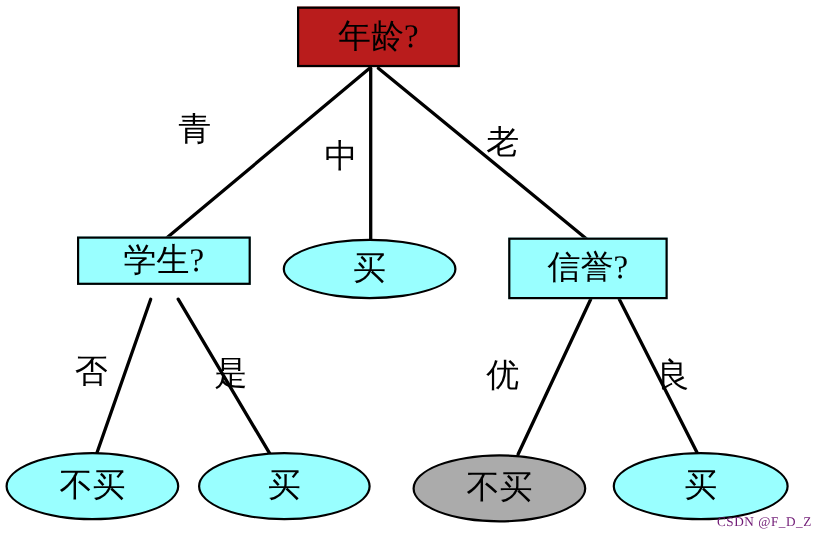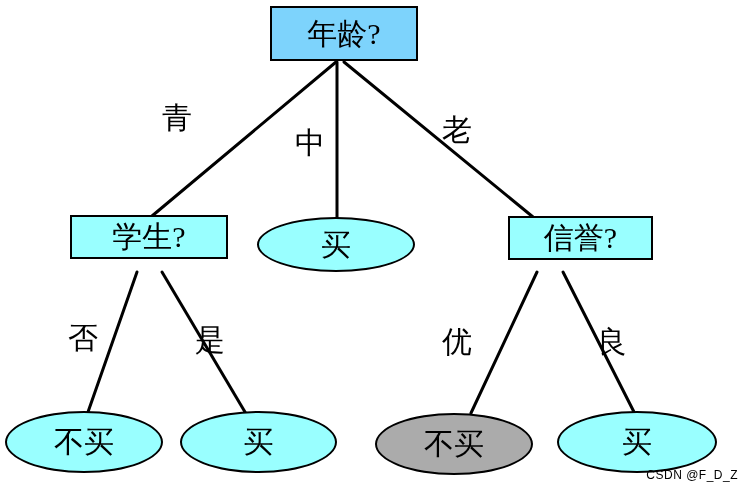--- a/index.html
+++ b/index.html
@@ -12,50 +12,50 @@
     position:absolute; box-sizing:border-box;
     display:flex; align-items:center; justify-content:center;
     border:2px solid #000; font-size:30px; color:#000; line-height:1;
   }
   .ellipse { border-radius:50%; border-width:2.5px; }
   .edge-label {
     position:absolute; font-size:30px; color:#000; line-height:1; white-space:nowrap;
   }
   .watermark {
     position:absolute; right:8px; bottom:10px; font-size:12px;
-    color:#000000; font-family:Liberation Sans, sans-serif;
+    color:#701a75; font-family:Liberation Serif, serif;
     letter-spacing:0.5px;
   }
 </style>
 </head>
 <body>
 
 <div class="stage">
 
   <svg class="edges" viewBox="0 0 746 492" xmlns="http://www.w3.org/2000/svg">
     <g stroke="#000000" stroke-width="3" stroke-linecap="round">
       <line x1="336" y1="62" x2="152" y2="216"></line>
       <line x1="337" y1="62" x2="337" y2="220"></line>
       <line x1="344" y1="62" x2="533" y2="217"></line>
       <line x1="137" y1="272" x2="88" y2="412"></line>
       <line x1="162" y1="272" x2="245" y2="412"></line>
       <line x1="537" y1="272" x2="471" y2="413"></line>
       <line x1="563" y1="272" x2="634" y2="412"></line>
     </g>
   </svg>
 
-  <div class="node rect" style="left: 270px; top: 6px; width: 148px; height: 55px; background-color: #7dd3fc;">
+  <div class="node rect" style="left: 270px; top: 6px; width: 148px; height: 55px; background-color: #b91c1c;">
     <span>年龄?</span>
   </div>
 
   <div class="node rect" style="left: 70px; top: 215px; width: 158px; height: 44px; background-color: rgb(153, 255, 255);">
     <span>学生?</span>
   </div>
 
-  <div class="node rect" style="left: 508px; top: 216px; width: 145px; height: 44px; background-color: rgb(153, 255, 255);">
+  <div class="node rect" style="left: 462px; top: 216px; width: 145px; height: 56px; background-color: rgb(153, 255, 255);">
     <span>信誉?</span>
   </div>
 
   <div class="node ellipse" style="left: 257px; top: 217px; width: 158px; height: 55px; background-color: rgb(153, 255, 255);">
     <span>买</span>
   </div>
 
   <div class="node ellipse" style="left: 5px; top: 411px; width: 158px; height: 62px; background-color: rgb(153, 255, 255);">
     <span>不买</span>
   </div>

